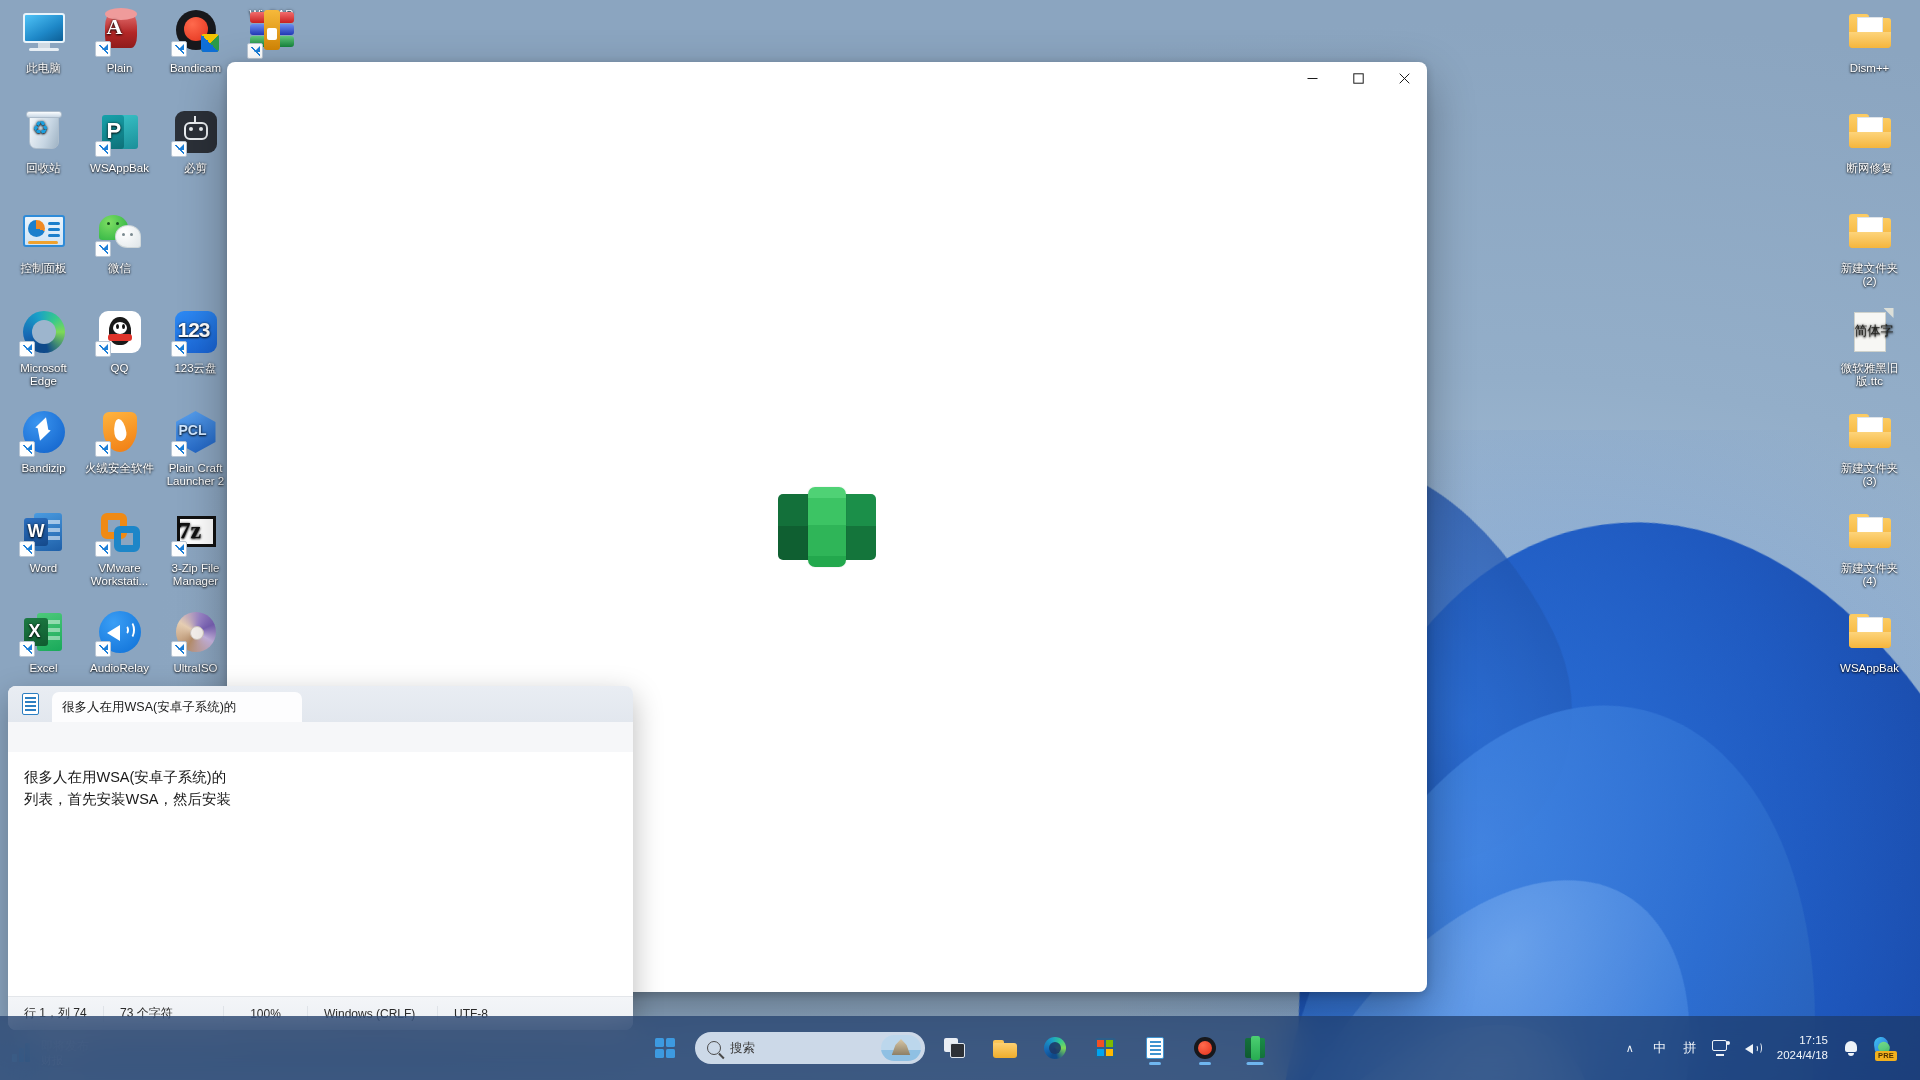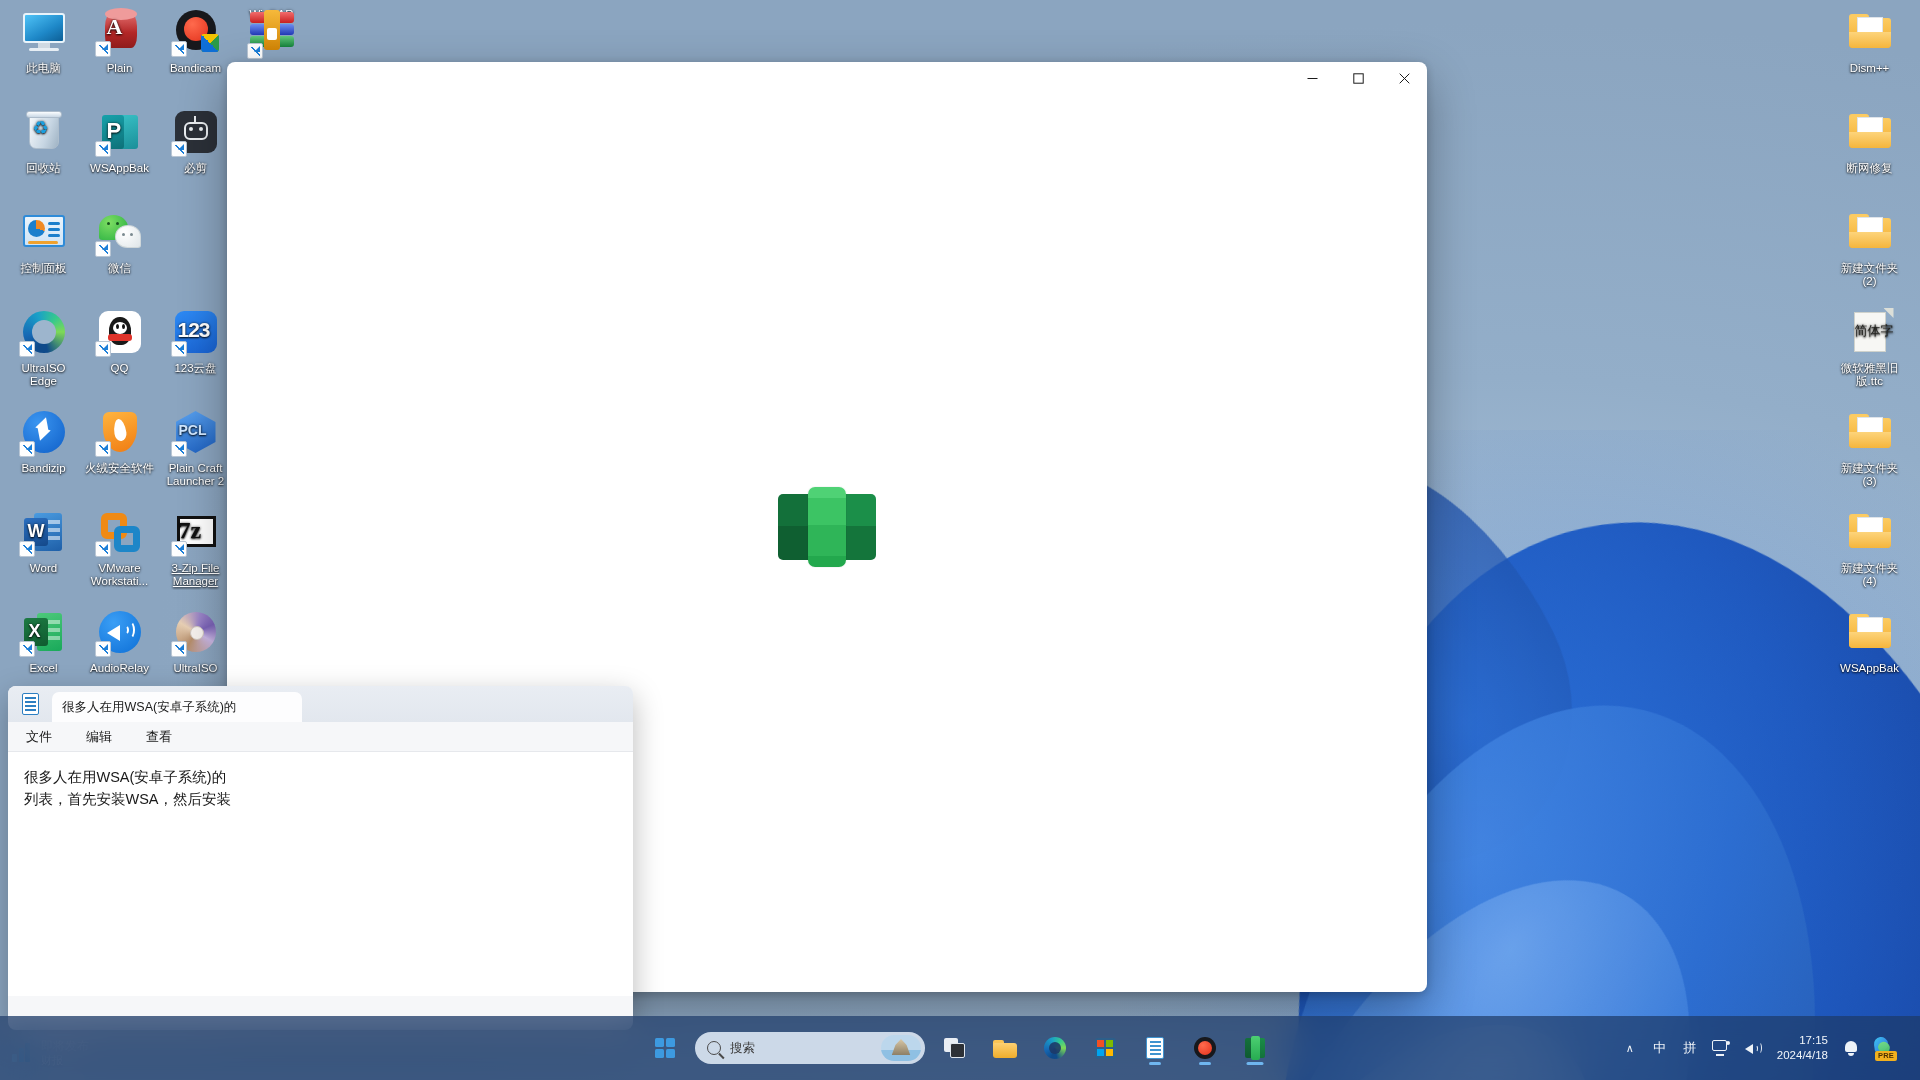--- a/index.html
+++ b/index.html
@@ -546,21 +546,21 @@
         <span class="shortcut-arrow"></span>
       </div>
       <span class="icon-label">微信</span>
     </div>
     <div class="icon-cell" style="left: 6px; top: 308px;">
       <div class="icon-art art-edge">
         <div class="ring"></div>
         <div class="swoosh"></div>
         <span class="shortcut-arrow"></span>
       </div>
-      <span class="icon-label">UltraISO Edge</span>
+      <span class="icon-label">Microsoft Edge</span>
     </div>
     <div class="icon-cell" style="left: 82px; top: 308px;">
       <div class="icon-art art-qq">
         <div class="box"></div>
         <div class="body"></div>
         <div class="face"></div>
         <div class="eye q1"></div>
         <div class="eye q2"></div>
         <div class="scarf"></div>
         <span class="shortcut-arrow"></span>
@@ -613,21 +613,21 @@
       <span class="icon-label">Word</span>
     </div>
     <div class="icon-cell" style="left: 82px; top: 508px;">
       <div class="icon-art art-vmware">
         <div class="o1"></div>
         <div class="o2"></div>
         <span class="shortcut-arrow"></span>
       </div>
       <span class="icon-label">VMware Workstati...</span>
     </div>
-    <div class="icon-cell" style="left: 158px; top: 508px; text-decoration: underline;">
+    <div class="icon-cell" style="left: 158px; top: 508px;">
       <div class="icon-art art-7zip">
         <div class="box">
           <div class="inner"></div>
         </div>
         <div class="t">7z</div>
         <span class="shortcut-arrow"></span>
       </div>
       <span class="icon-label">3-Zip File Manager</span>
     </div>
     <div class="icon-cell" style="left: 6px; top: 608px;">
@@ -731,27 +731,29 @@
       <div class="nb"></div>
       <div class="nl" style="top:4px"></div>
       <div class="nl" style="top:8px"></div>
       <div class="nl" style="top:12px"></div>
       <div class="nl" style="top:16px"></div>
     </div>
     <div class="np-tab">
       <span>很多人在用WSA(安卓子系统)的</span>
     </div>
   </div>
-  <div class="np-menubar">
-    <span>文件</span>
-    <span>编辑</span>
-    <span>查看</span>
-  </div>
   <div class="np-body">很多人在用WSA(安卓子系统)的
 列表，首先安装WSA，然后安装</div>
+  <div class="np-status">
+    <div class="cell s1">行 1，列 74</div>
+    <div class="cell s2">73 个字符</div>
+    <div class="cell s3">100%</div>
+    <div class="cell s4">Windows (CRLF)</div>
+    <div class="cell s5">UTF-8</div>
+  </div>
 </div>
 
 <div id="splash">
   <div class="titlebar">
     <div class="wbtn">
       <svg width="11" height="11" viewBox="0 0 11 11">
         <line x1="0.5" y1="5.5" x2="10.5" y2="5.5" stroke="#1b1b1b" stroke-width="1"></line>
       </svg>
     </div>
     <div class="wbtn">

